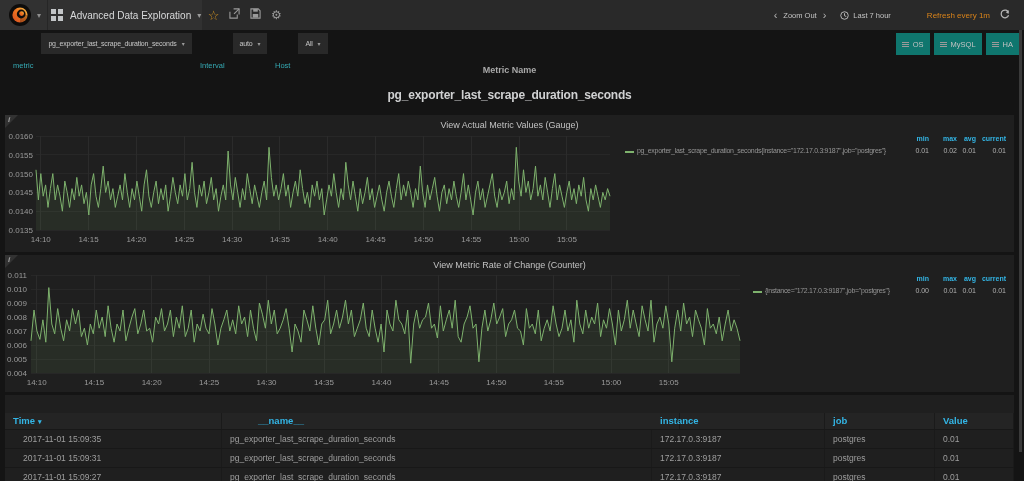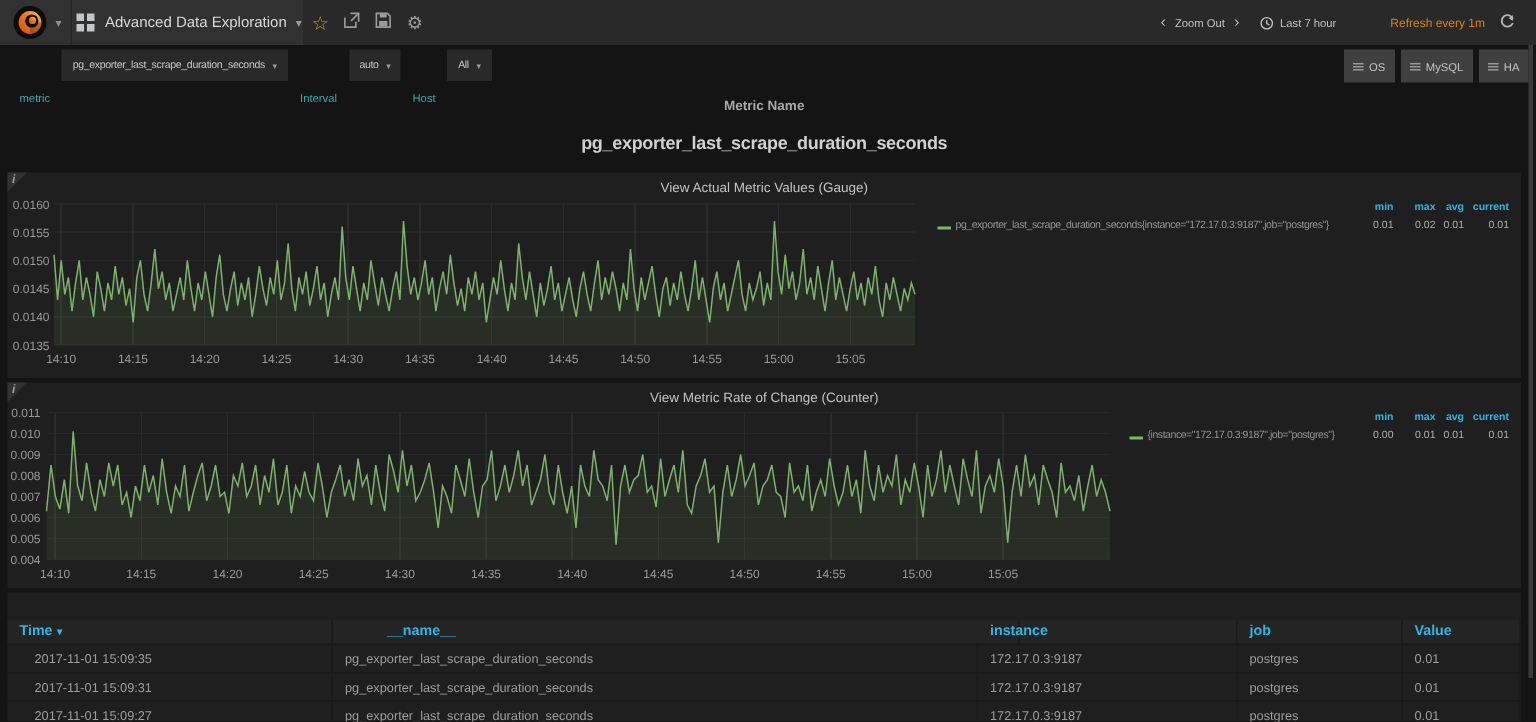--- a/index.html
+++ b/index.html
@@ -28,21 +28,21 @@
 .refresh-label { color:#d9831a; margin-left:12px; cursor:pointer; font-size:8px;padding-left:24px; }
 .refresh-icon { margin-left:10px; cursor:pointer; }
 
 
 .submenu { position:absolute; left:0; top:30px; width:1024px; height:28px; background:#141414; }
 .var-group { position:absolute; top:3px; height:21px; display:flex; }
 .var-label { background:#14532d; color:#35aab4; font-size:7.5px; display:flex; align-items:center; padding:0 7px; margin-right:1px;margin-top:32px; }
 .var-value { background:#292929; color:#c7c7c7; font-size:7px; letter-spacing:-0.2px; display:flex; align-items:center; padding:0 7px; cursor:pointer; }
 .var-value .caret { color:#9a9a9a; font-size:6px; margin-left:5px; letter-spacing:0; }
 .dash-links { position:absolute; right:5px; top:3px; height:22px; display:flex; gap:4px; }
-.dash-link { background:#404040; display:flex; align-items:center; padding:0 6px; font-size:7.5px; color:#c3c3c3; cursor:pointer; }
+.dash-link { background:#0f766e; display:flex; align-items:center; padding:0 6px; font-size:7.5px; color:#c3c3c3; cursor:pointer; }
 .bars { display:flex; flex-direction:column; gap:1px; margin-right:4px; }
 .bars div { width:7px; height:1px; background:#9a9a9a; }
 
 
 .panel { position:absolute; left:5px; width:1009px; background:#1f1f1f; }
 .panel-title { position:absolute; top:5px; left:0; width:100%; text-align:center; font-size:9px; font-weight:normal; color:#c2c2c2; cursor:pointer; }
 #panel-text { top:60px; height:52px; background:transparent; }
 #panel-text .tp-title { position:absolute; top:5px; width:100%; text-align:center; font-size:9px; font-weight:bold; color:#a9a9a9; }
 #panel-text .tp-big { position:absolute; top:28px; width:100%; text-align:center; font-size:12px; font-weight:bold; color:#d0d1d2; letter-spacing:-0.2px; }
 #panel-g1 { top:115px; height:137px; }

